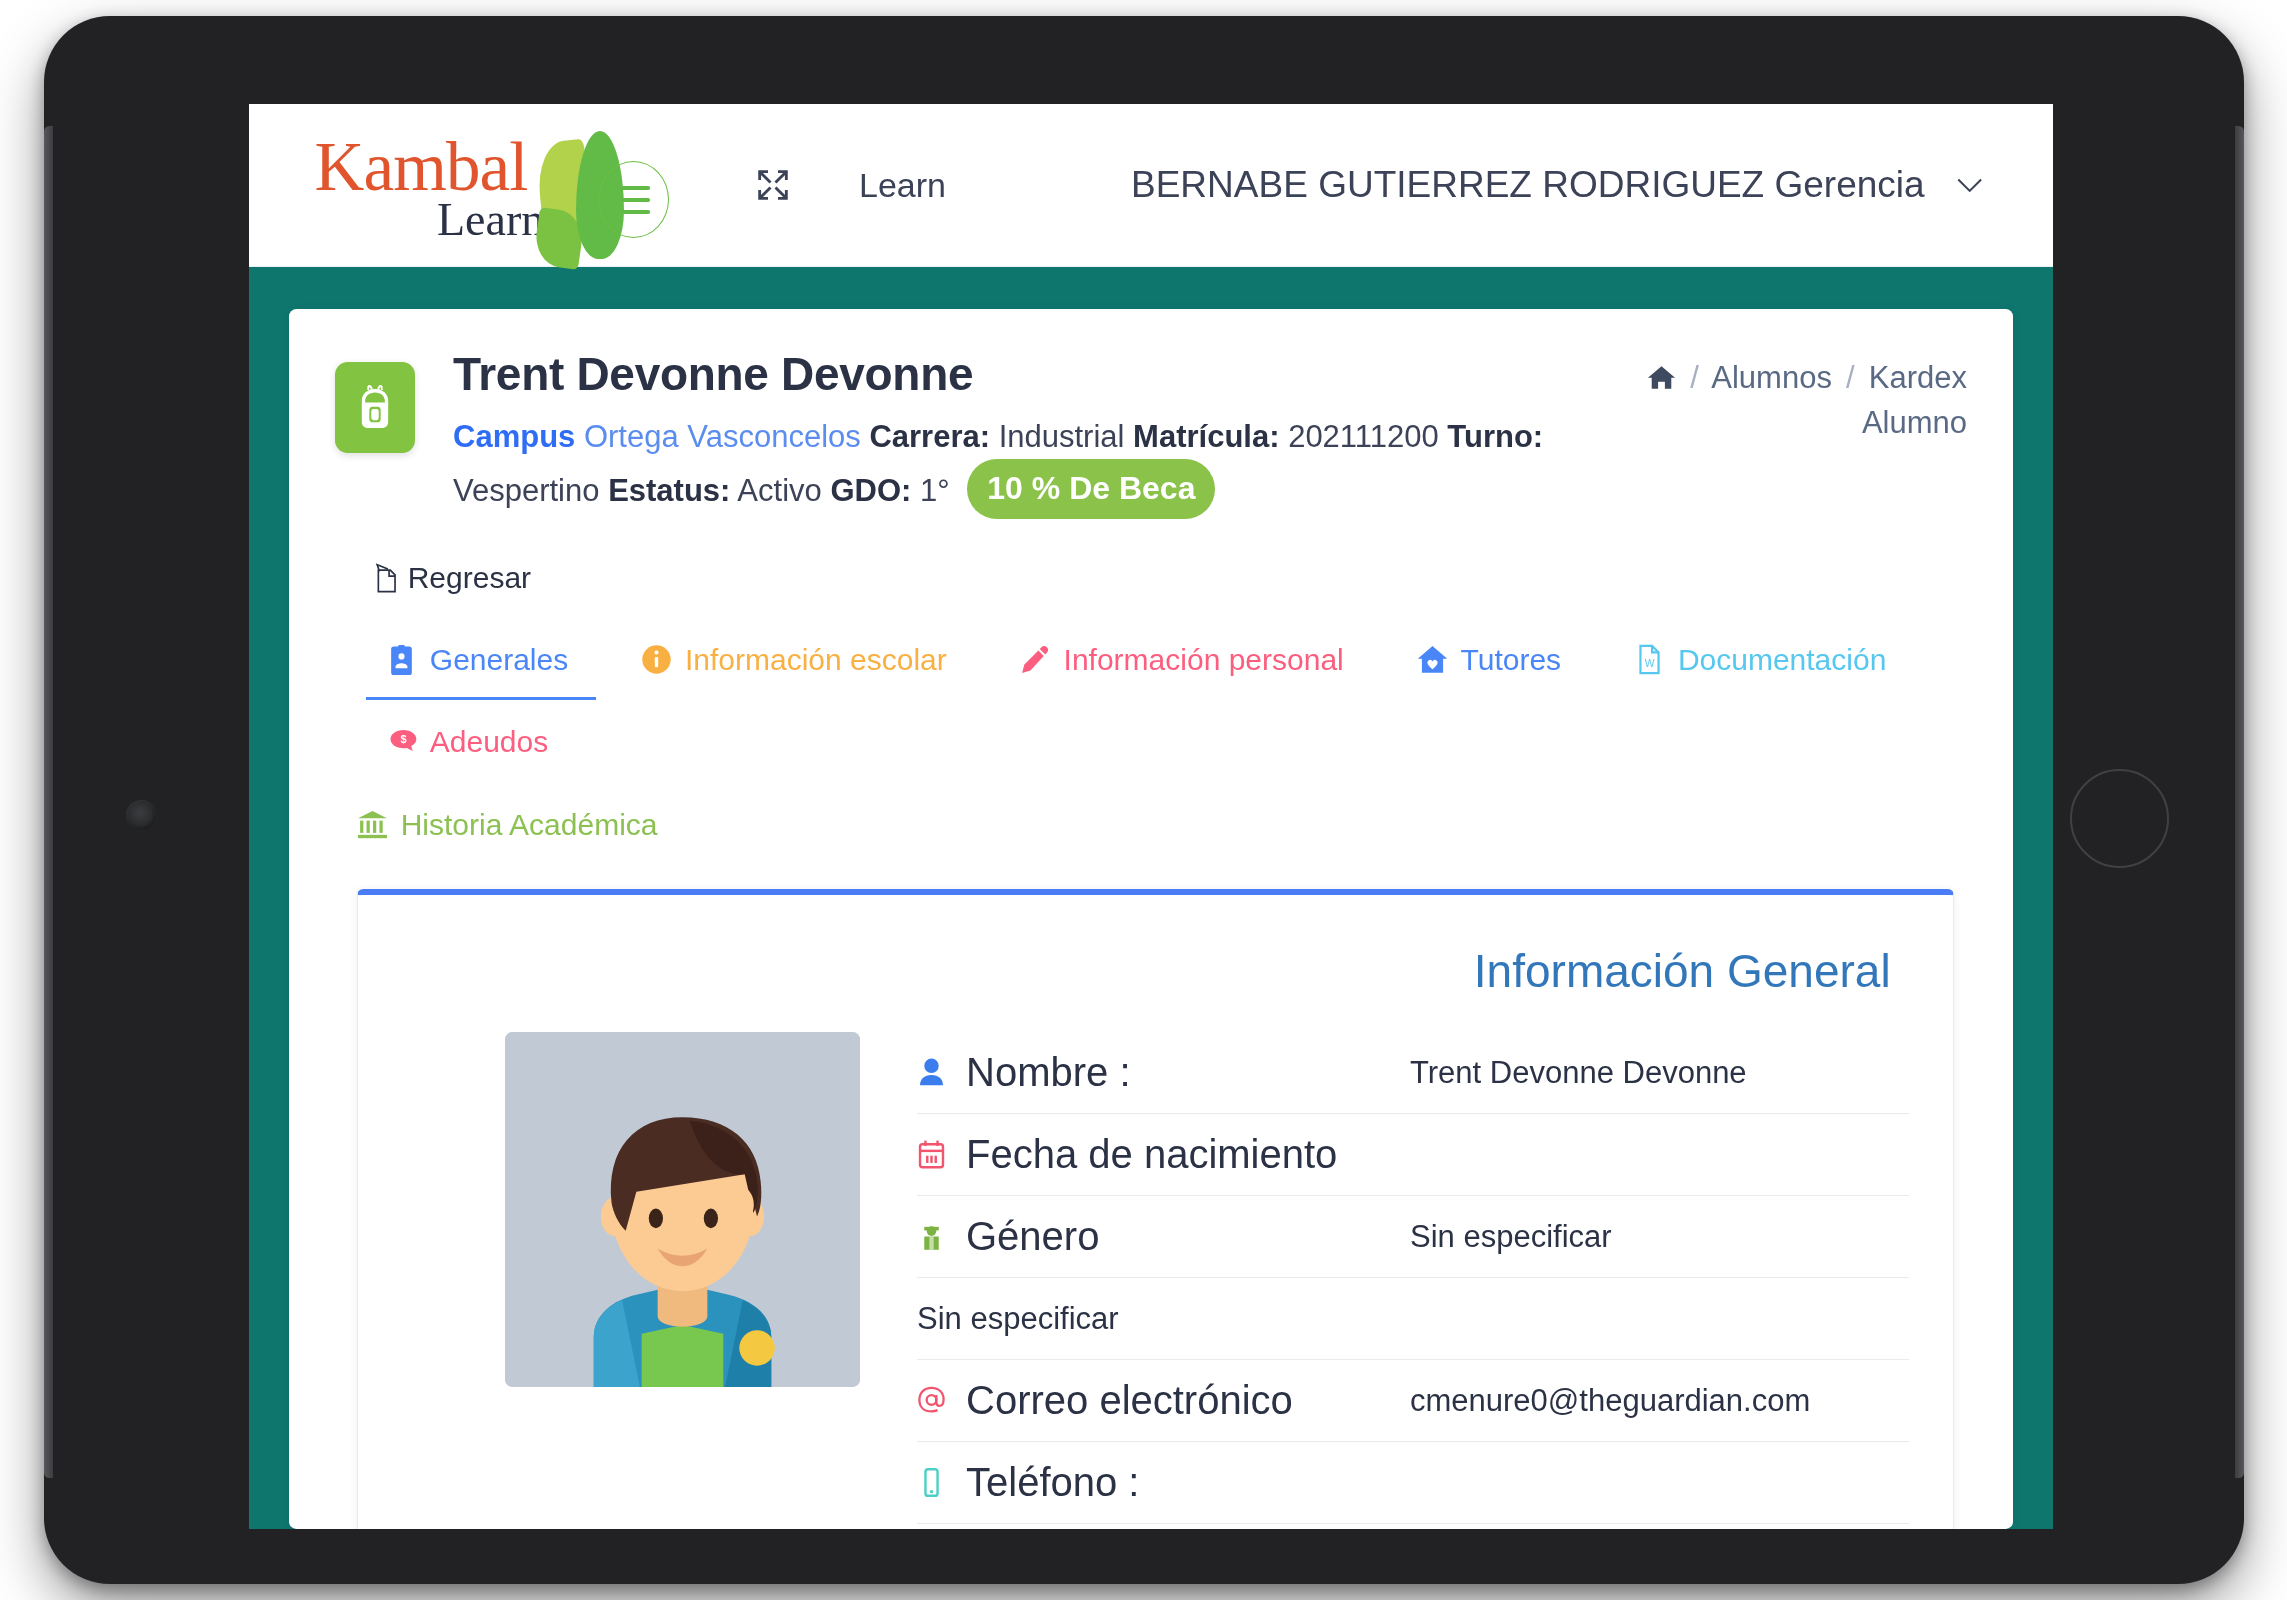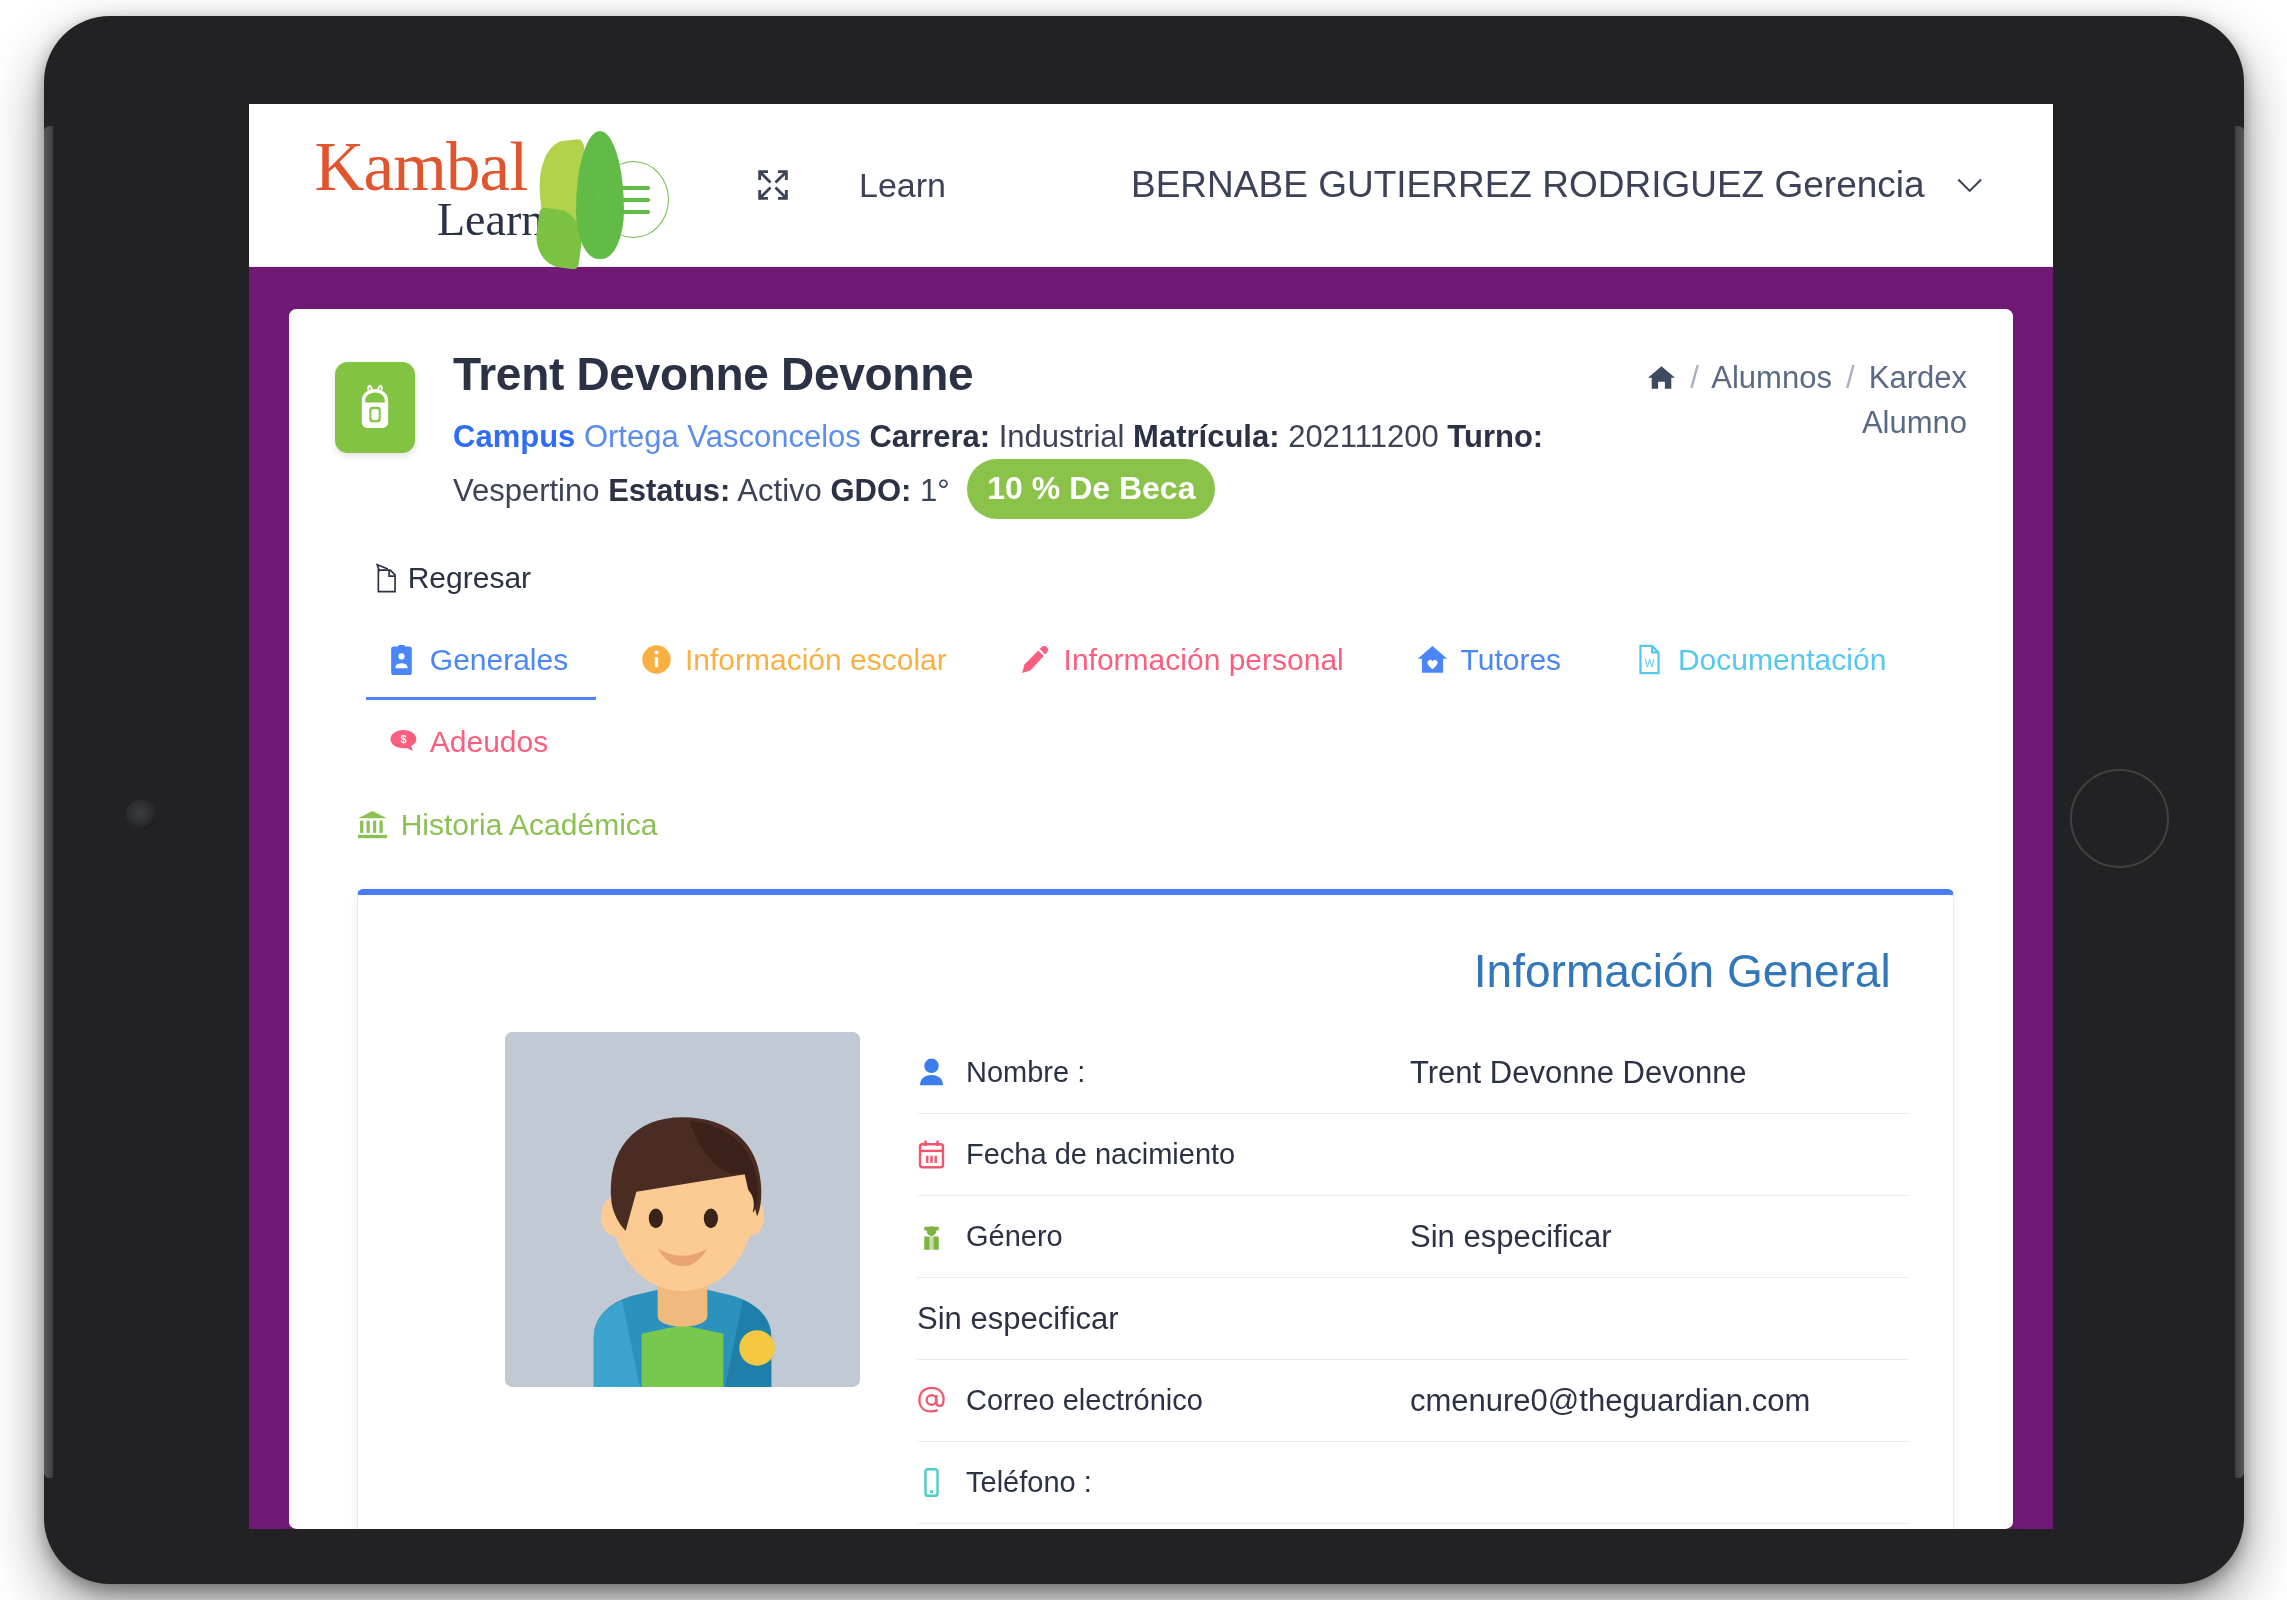--- a/index.html
+++ b/index.html
@@ -54,21 +54,21 @@
     background: transparent;
   }
 
   
   #screen {
     position: absolute;
     left: 205px;
     top: 88px;
     width: 1804px;
     height: 1425px;
-    background: #701a75;
+    background: #0f766e;
     overflow: hidden;
   }
 
   
   #navbar {
     position: relative;
     height: 163px;
     background: #ffffff;
     display: flex;
     align-items: center;
@@ -319,21 +319,21 @@
     height: 82px;
     border-bottom: 0.9px solid #e9ebef;
   }
   .info-row:last-child { border-bottom: none; }
   .info-label {
     flex: 0 0 auto;
     width: 493px;
     display: flex;
     align-items: center;
     gap: 20px;
-    font-size: 29px;
+    font-size: 40px;
     color: #2c3245;
   }
   .row-icon { width: 29px; height: 33px; flex: 0 0 auto; }
   .info-value { flex: 1 1 auto; font-size: 31px; color: #2c3245; }
 </style>
 </head>
 <body>
 
 <div id="tablet-frame">
   <div id="frame-edge-left"></div>

